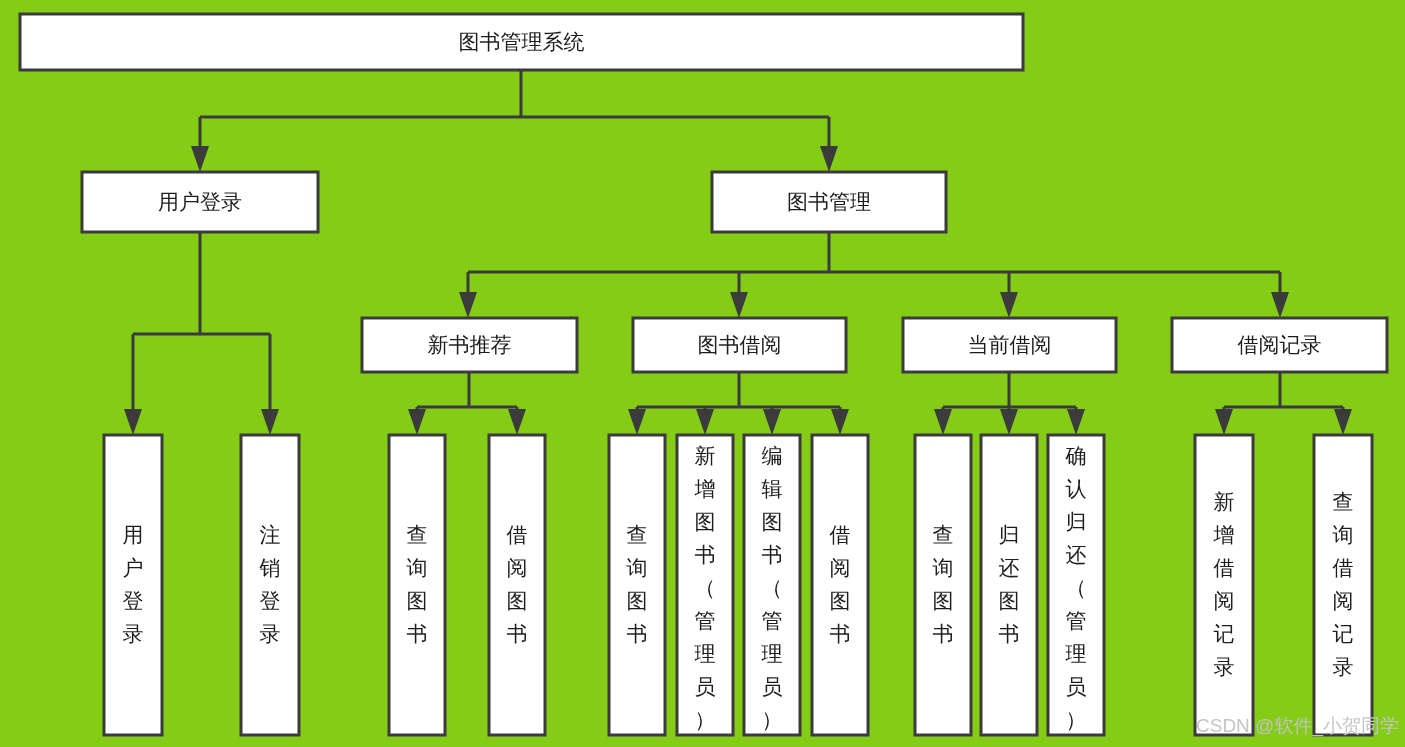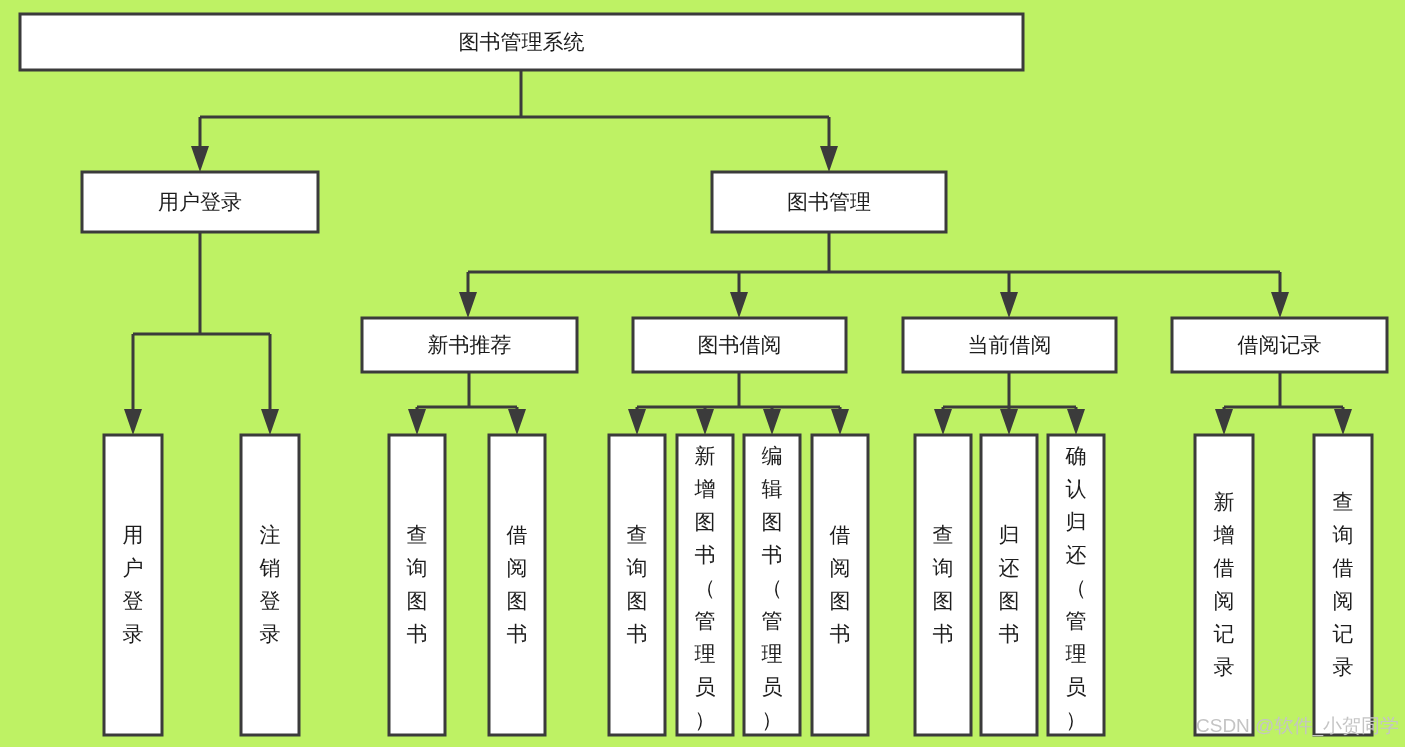--- a/index.html
+++ b/index.html
@@ -11,21 +11,21 @@
   body {
     width: 1405px;
     height: 747px;
     overflow: hidden;
     font-family: "Liberation Sans", "DejaVu Sans", sans-serif;
   }
   #diagram-root {
     position: relative;
     width: 1405px;
     height: 747px;
-    background: #bef264;
+    background: #84cc16;
   }
   svg#diagram-canvas {
     position: absolute;
     top: 0;
     left: 0;
     width: 1405px;
     height: 747px;
     display: block;
   }
   .node-box {

